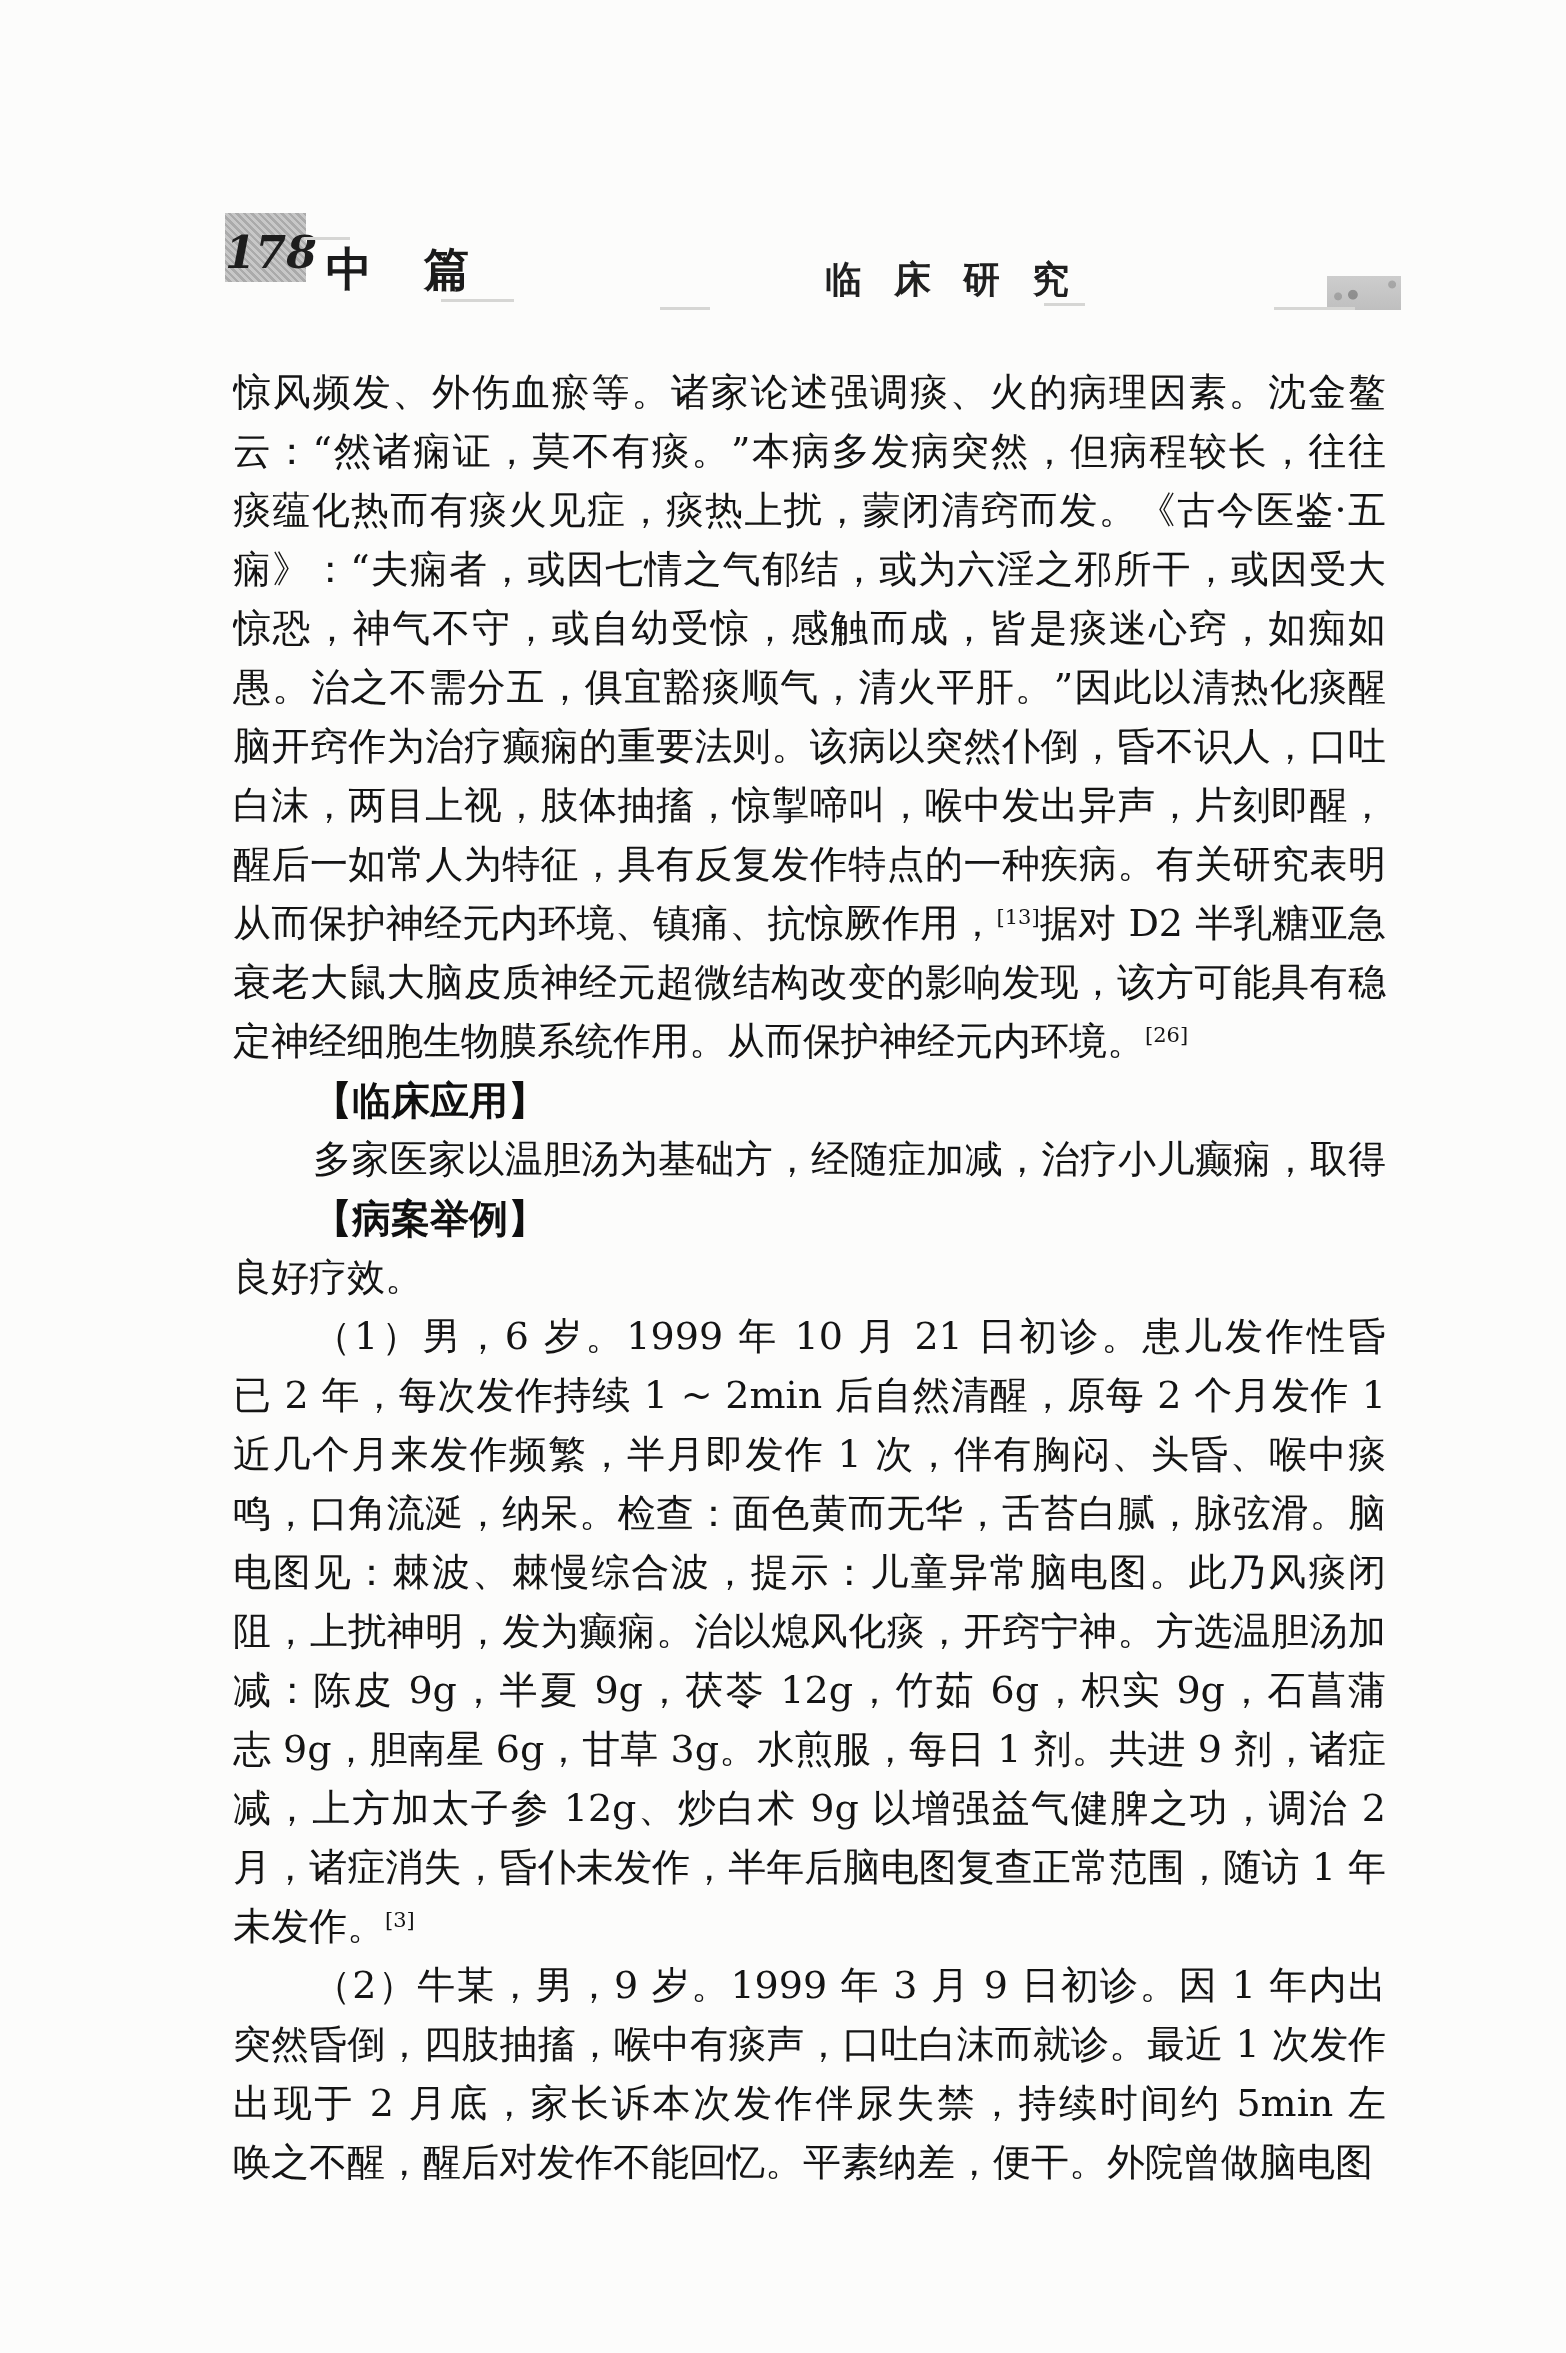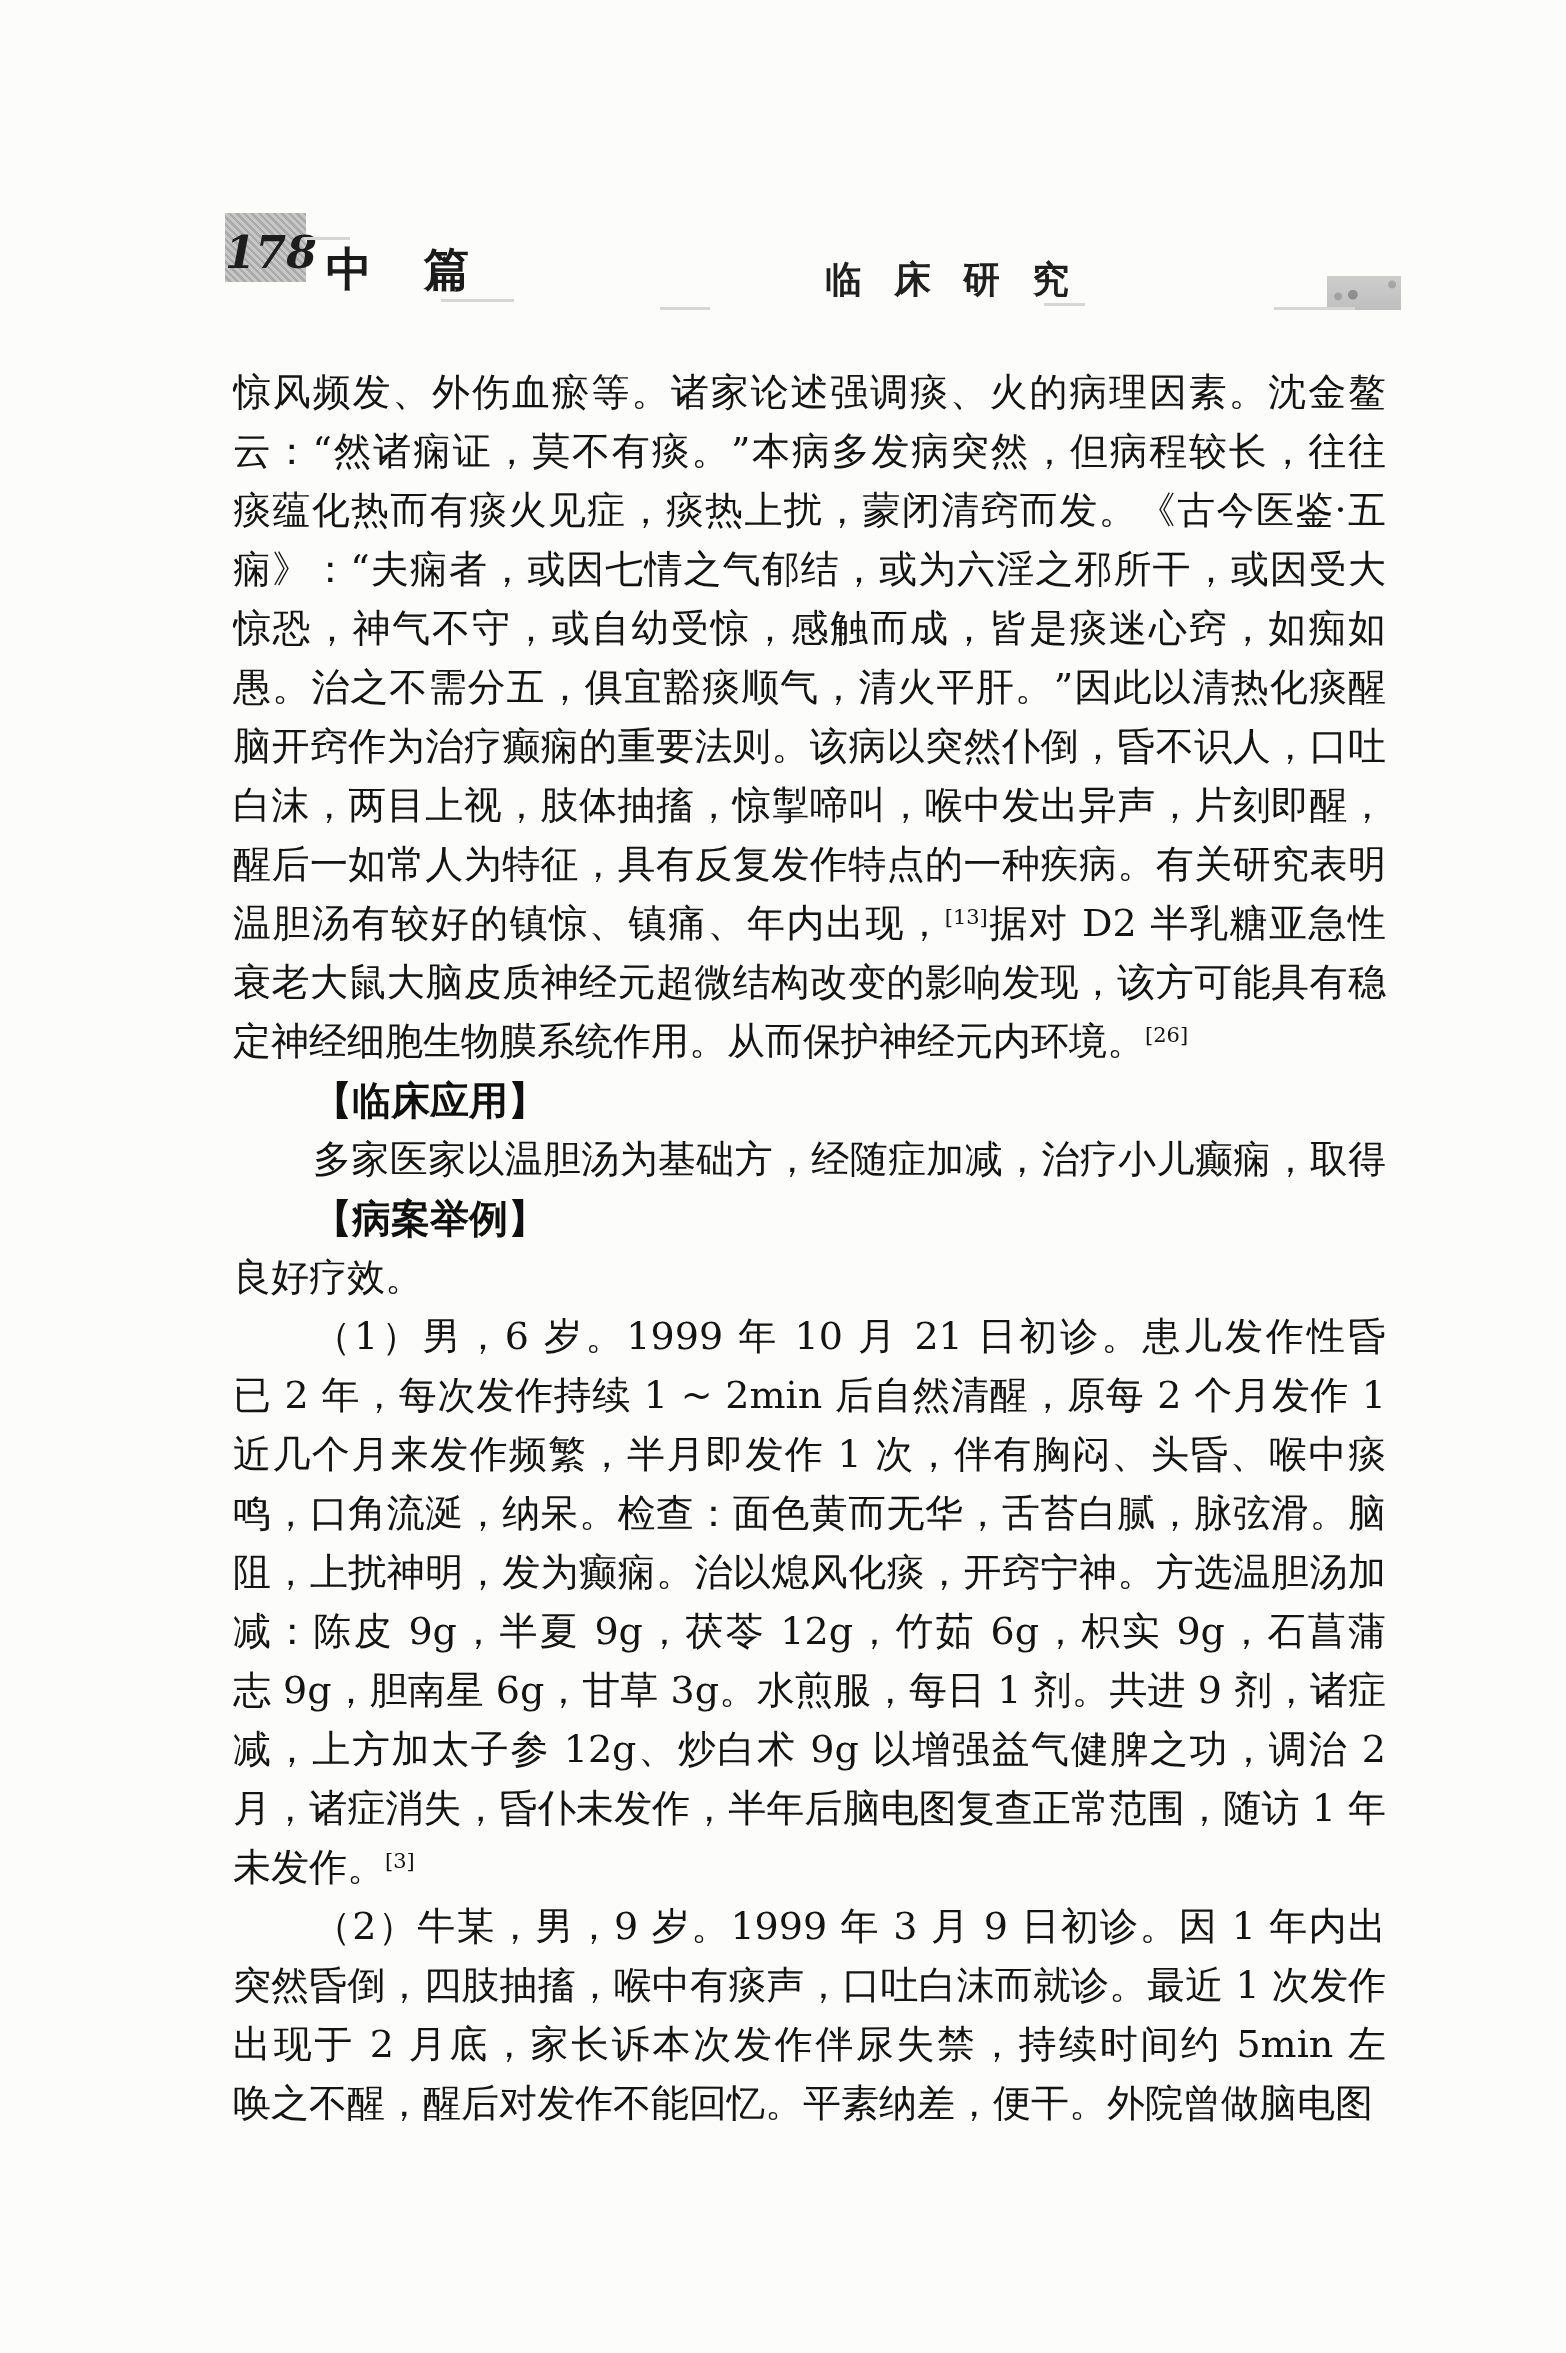--- a/index.html
+++ b/index.html
@@ -111,31 +111,32 @@
   <div class="body-text">
       <div class="line"><span>惊风频发、外伤血瘀等。诸家论述强调痰、火的病理因素。沈金鳌</span></div>
       <div class="line"><span>云：“然诸痫证，莫不有痰。”本病多发病突然，但病程较长，往往</span></div>
       <div class="line"><span>痰蕴化热而有痰火见症，痰热上扰，蒙闭清窍而发。《古今医鉴·五</span></div>
       <div class="line"><span>痫》：“夫痫者，或因七情之气郁结，或为六淫之邪所干，或因受大</span></div>
       <div class="line"><span>惊恐，神气不守，或自幼受惊，感触而成，皆是痰迷心窍，如痴如</span></div>
       <div class="line"><span>愚。治之不需分五，俱宜豁痰顺气，清火平肝。”因此以清热化痰醒</span></div>
       <div class="line"><span>脑开窍作为治疗癫痫的重要法则。该病以突然仆倒，昏不识人，口吐</span></div>
       <div class="line"><span>白沫，两目上视，肢体抽搐，惊掣啼叫，喉中发出异声，片刻即醒，</span></div>
       <div class="line"><span>醒后一如常人为特征，具有反复发作特点的一种疾病。有关研究表明</span></div>
-      <div class="line"><span>温胆汤有较好的镇惊、镇痛、年内出现，</span><sup>[13]</sup><span>据对 D2 半乳糖亚急性</span></div>
+      <div class="line"><span>从而保护神经元内环境、镇痛、抗惊厥作用，</span><sup>[13]</sup><span>据对 D2 半乳糖亚急性</span></div>
       <div class="line"><span>衰老大鼠大脑皮质神经元超微结构改变的影响发现，该方可能具有稳</span></div>
       <div class="line end"><span>定神经细胞生物膜系统作用。从而保护神经元内环境。</span><sup>[26]</sup></div>
       <div class="line heading indent end"><span>【临床应用】</span></div>
       <div class="line indent"><span>多家医家以温胆汤为基础方，经随症加减，治疗小儿癫痫，取得</span></div>
       <div class="line heading indent end"><span>【病案举例】</span></div>
       <div class="line end"><span>良好疗效。</span></div>
       <div class="line indent"><span>（1）男，6 岁。1999 年 10 月 21 日初诊。患儿发作性昏仆、抽搐</span></div>
       <div class="line"><span>已 2 年，每次发作持续 1 ~ 2min 后自然清醒，原每 2 个月发作 1 次，</span></div>
       <div class="line"><span>近几个月来发作频繁，半月即发作 1 次，伴有胸闷、头昏、喉中痰</span></div>
       <div class="line"><span>鸣，口角流涎，纳呆。检查：面色黄而无华，舌苔白腻，脉弦滑。脑</span></div>
+      <div class="line"><span>电图见：棘波、棘慢综合波，提示：儿童异常脑电图。此乃风痰闭</span></div>
       <div class="line"><span>阻，上扰神明，发为癫痫。治以熄风化痰，开窍宁神。方选温胆汤加</span></div>
       <div class="line"><span>减：陈皮 9g，半夏 9g，茯苓 12g，竹茹 6g，枳实 9g，石菖蒲 9g，远</span></div>
       <div class="line"><span>志 9g，胆南星 6g，甘草 3g。水煎服，每日 1 剂。共进 9 剂，诸症大</span></div>
       <div class="line"><span>减，上方加太子参 12g、炒白术 9g 以增强益气健脾之功，调治 2 个</span></div>
       <div class="line"><span>月，诸症消失，昏仆未发作，半年后脑电图复查正常范围，随访 1 年</span></div>
       <div class="line end"><span>未发作。</span><sup>[3]</sup></div>
       <div class="line indent"><span>（2）牛某，男，9 岁。1999 年 3 月 9 日初诊。因 1 年内出现 3 次</span></div>
       <div class="line"><span>突然昏倒，四肢抽搐，喉中有痰声，口吐白沫而就诊。最近 1 次发作</span></div>
       <div class="line"><span>出现于 2 月底，家长诉本次发作伴尿失禁，持续时间约 5min 左右，</span></div>
       <div class="line end"><span>唤之不醒，醒后对发作不能回忆。平素纳差，便干。外院曾做脑电图</span></div>

